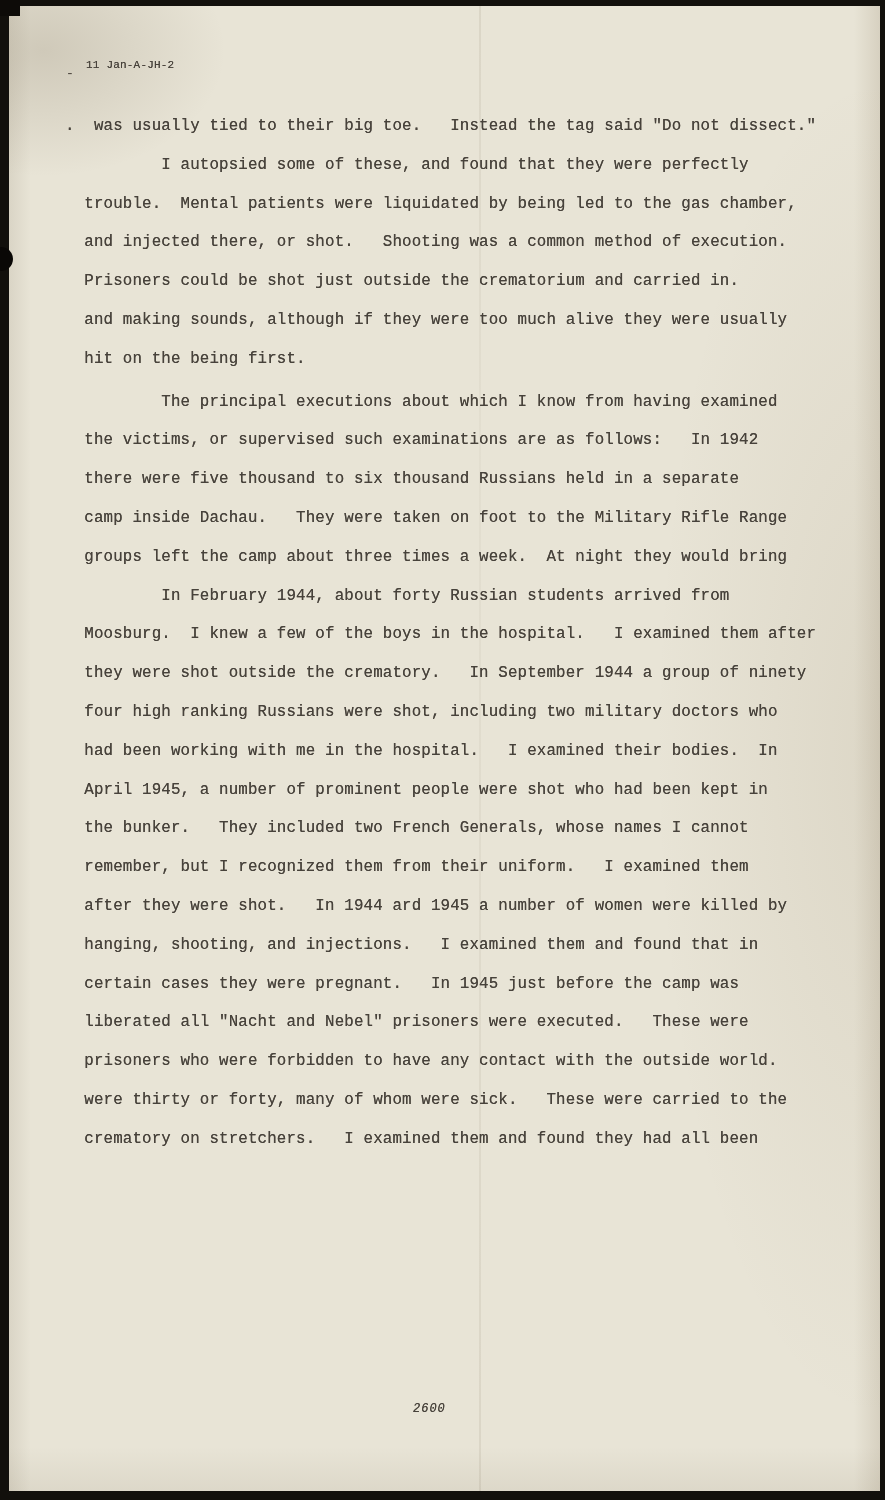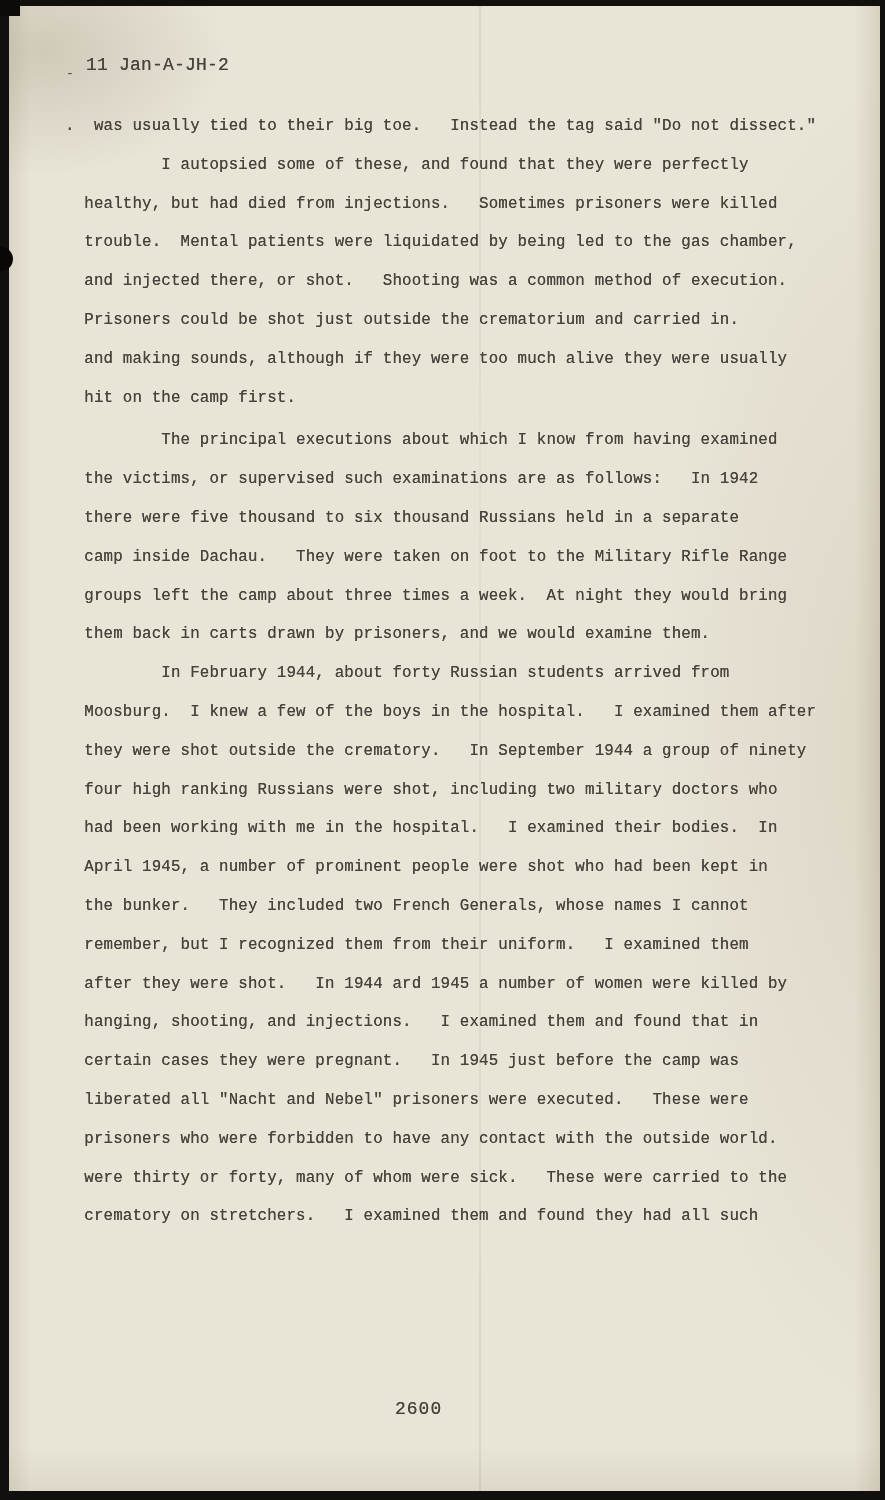--- a/index.html
+++ b/index.html
@@ -28,83 +28,81 @@
   .corner-shadow{
     position:absolute;left:0;top:0;width:20px;height:16px;background:#0d0b08;
   }
   .typed{
     color:var(--ink,#47423b);
     text-shadow:0 0 0.6px rgba(70,64,56,0.85);
     white-space:pre;
   }
   .doc-header{
     position:absolute;left:77px;top:49px;
-    font-size:18px;line-height:20px;letter-spacing:0.2px;
+    font-size:11px;line-height:20px;letter-spacing:0.2px;
   }
   .header-tick{
     position:absolute;left:57px;top:60px;font-size:13px;color:rgba(70,64,56,0.55);
   }
   .text-body{
     position:absolute;left:0;top:0;right:0;
     padding:101px 0 0 56px;
     font-size:15.8px;
   }
   .paragraph{margin:0;}
   .paragraph.gap-before{margin-top:4px;}
   .line{
     height:38.8px;line-height:38.8px;
     font-size:15.8px;letter-spacing:0.15px;
   }
   .page-number{
-    position:absolute;left:386px;top:1392px;
-    font-size:18px;line-height:22px;letter-spacing:1px;
+    position:absolute;left:404px;top:1392px;
+    font-size:12px;line-height:22px;letter-spacing:1px;font-style:italic;
   }
 </style>
 </head>
 <body>
 
 <div class="paper">
   <div class="crease"></div>
   <span class="header-tick typed">-</span>
   <div class="doc-header typed">11 Jan-A-JH-2</div>
   <div class="text-body">
       <div class="paragraph">
         <div class="line typed">.  was usually tied to their big toe.   Instead the tag said "Do not dissect."</div>
       </div>
       <div class="paragraph">
         <div class="line typed">          I autopsied some of these, and found that they were perfectly</div>
-        <div class="line typed">  healthy, but had died from injections.   Sometimes prisoners were killed</div>
         <div class="line typed">  trouble.  Mental patients were liquidated by being led to the gas chamber,</div>
         <div class="line typed">  and injected there, or shot.   Shooting was a common method of execution.</div>
         <div class="line typed">  Prisoners could be shot just outside the crematorium and carried in.</div>
         <div class="line typed">  and making sounds, although if they were too much alive they were usually</div>
-        <div class="line typed">  hit on the camp first.</div>
+        <div class="line typed">  hit on the being first.</div>
       </div>
       <div class="paragraph gap-before">
         <div class="line typed">          The principal executions about which I know from having examined</div>
         <div class="line typed">  the victims, or supervised such examinations are as follows:   In 1942</div>
         <div class="line typed">  there were five thousand to six thousand Russians held in a separate</div>
         <div class="line typed">  camp inside Dachau.   They were taken on foot to the Military Rifle Range</div>
         <div class="line typed">  groups left the camp about three times a week.  At night they would bring</div>
-        <div class="line typed">  them back in carts drawn by prisoners, and we would examine them.</div>
       </div>
       <div class="paragraph">
         <div class="line typed">          In February 1944, about forty Russian students arrived from</div>
         <div class="line typed">  Moosburg.  I knew a few of the boys in the hospital.   I examined them after</div>
         <div class="line typed">  they were shot outside the crematory.   In September 1944 a group of ninety</div>
         <div class="line typed">  four high ranking Russians were shot, including two military doctors who</div>
         <div class="line typed">  had been working with me in the hospital.   I examined their bodies.  In</div>
         <div class="line typed">  April 1945, a number of prominent people were shot who had been kept in</div>
         <div class="line typed">  the bunker.   They included two French Generals, whose names I cannot</div>
         <div class="line typed">  remember, but I recognized them from their uniform.   I examined them</div>
         <div class="line typed">  after they were shot.   In 1944 ard 1945 a number of women were killed by</div>
         <div class="line typed">  hanging, shooting, and injections.   I examined them and found that in</div>
         <div class="line typed">  certain cases they were pregnant.   In 1945 just before the camp was</div>
         <div class="line typed">  liberated all "Nacht and Nebel" prisoners were executed.   These were</div>
         <div class="line typed">  prisoners who were forbidden to have any contact with the outside world.</div>
         <div class="line typed">  were thirty or forty, many of whom were sick.   These were carried to the</div>
-        <div class="line typed">  crematory on stretchers.   I examined them and found they had all such</div>
+        <div class="line typed">  crematory on stretchers.   I examined them and found they had all been</div>
       </div>
     </div>
   <div class="page-number typed">2600</div>
 </div>
 <div class="corner-shadow"></div>
 <div class="punch-hole"></div>
 
 </body></html>

